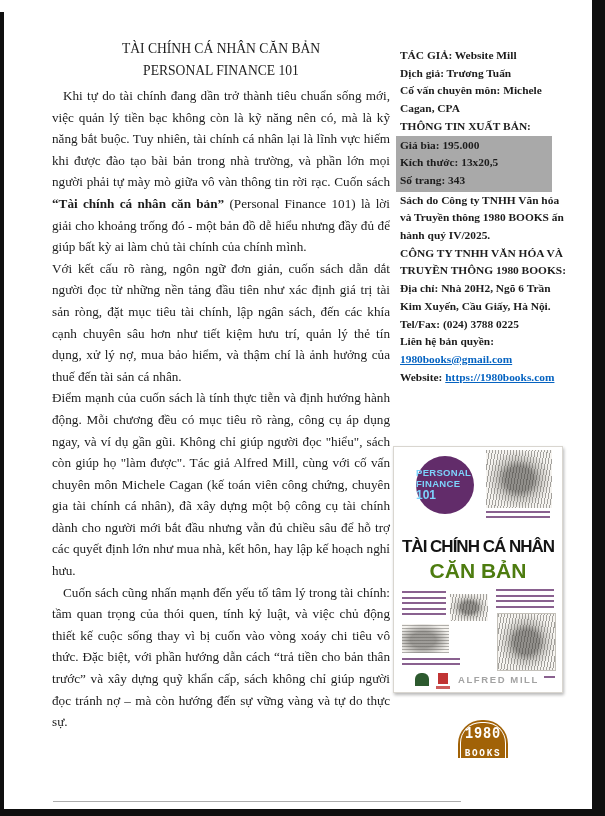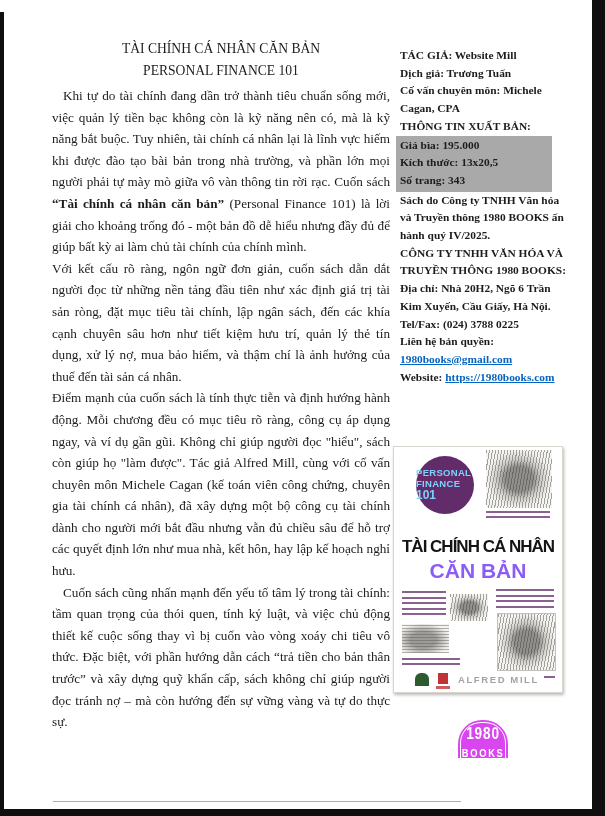--- a/index.html
+++ b/index.html
@@ -44,30 +44,30 @@
   .caption{position:absolute;
            background:repeating-linear-gradient(to bottom, rgba(98,44,106,.75) 0 2px, transparent 2px 5.5px);}
   .cap-tr{left:92px;top:64px;width:64px;height:10px;}
   .cap-l1{left:8px;top:144px;width:44px;height:27px;}
   .cap-r1{left:102px;top:142px;width:58px;height:21px;}
   .cap-l2{left:8px;top:211px;width:58px;height:10px;}
   .cap-author{left:150px;top:229px;width:11px;height:6px;}
   .cover-title{position:absolute;left:0;top:90px;width:100%;text-align:center;font-weight:bold;
                font-size:17px;letter-spacing:-1px;color:#141414;white-space:nowrap;}
   .cover-title2{position:absolute;left:0;top:112px;width:100%;text-align:center;font-weight:bold;
-                font-size:21px;color:#8b5cf6;}
+                font-size:21px;color:#4d7c0f;}
   .mini-green{position:absolute;left:21px;top:226px;width:14px;height:13px;background:#2d5a2f;
               border-radius:6px 6px 0 0;}
   .mini-red{position:absolute;left:44px;top:226px;width:10px;height:11px;background:#c13434;}
   .mini-red-cap{position:absolute;left:42px;top:239px;width:14px;height:3px;background:rgba(193,52,52,.8);}
   .cover-author{position:absolute;left:64px;top:227px;font-size:9.5px;letter-spacing:1.6px;
                 color:#a3a3a3;font-weight:bold;white-space:nowrap;}
   
-  .logo1980{position:absolute;left:458px;top:720px;width:50px;height:38px;background:#d946ef;
-            border-radius:24px 24px 0 0;overflow:hidden;font-family:Liberation Sans, sans-serif;}
+  .logo1980{position:absolute;left:458px;top:720px;width:50px;height:38px;background:#a16207;
+            border-radius:24px 24px 0 0;overflow:hidden;font-family:Liberation Mono, monospace;}
   .logo-ring{position:absolute;left:2px;top:2px;right:2px;bottom:0;border:1.5px solid #ffffff;
              border-bottom:none;border-radius:21px 21px 0 0;}
   .logo-year{position:absolute;left:0;top:5px;width:100%;text-align:center;color:#fff;
              font-weight:bold;font-size:16px;letter-spacing:1px;transform:scaleX(.85);}
   .logo-word{position:absolute;left:0;top:27px;width:100%;text-align:center;color:#fff;
              font-weight:bold;font-size:11px;letter-spacing:2px;transform:scaleX(.85);}
   .footer-line{position:absolute;left:53px;top:801px;width:408px;height:1px;background:#adadad;}
 </style>
 </head>
 <body>

